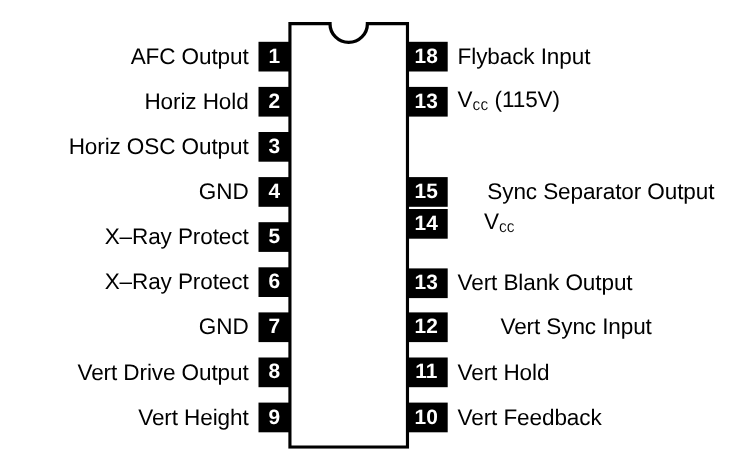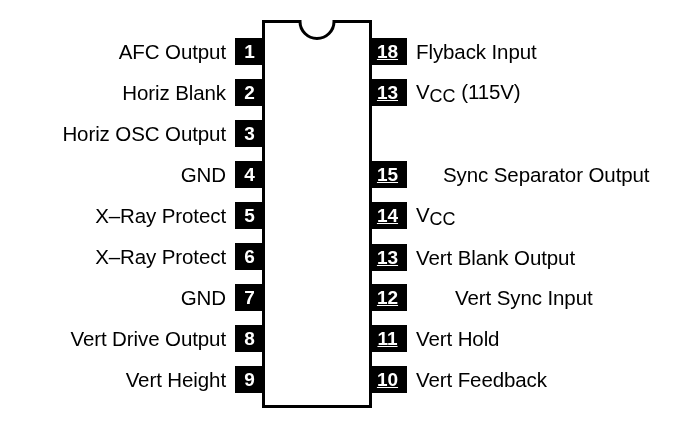--- a/index.html
+++ b/index.html
@@ -81,49 +81,49 @@
     text-align: center;
     box-sizing: border-box;
   }
   .pin-row.left .pin-num {
     width: 28px;
     padding-left: 1px;
   }
   .pin-row.right .pin-num {
     width: 36px;
     padding-right: 3px;
-    text-decoration: underline;
   }
 
   
   .sub {
-    font-size: 18px;
+    font-size: 12px;
     vertical-align: baseline;
     position: relative;
     top: 3px;
     letter-spacing: 0;
+    font-family: Liberation Mono, monospace;
   }
 </style>
 </head>
 <body>
 
 <div id="diagram">
 
   <div id="ic-body-wrap">
     <svg id="ic-body-svg" viewBox="0 0 110 388" xmlns="http://www.w3.org/2000/svg">
       <path d="M 1.5 1.5 L 38 1.5 A 17 17 0 0 0 72 1.5 L 108.5 1.5 L 108.5 386.5 L 1.5 386.5 Z" fill="#ffffff" stroke="#000000" stroke-width="3"></path>
     </svg>
   </div>
 
   <div class="pin-row left" style="top:38px;">
     <span class="pin-label">AFC Output</span>
     <span class="pin-num">1</span>
   </div>
   <div class="pin-row left" style="top:79px;">
-    <span class="pin-label">Horiz Blank</span>
+    <span class="pin-label">Horiz Hold</span>
     <span class="pin-num">2</span>
   </div>
   <div class="pin-row left" style="top:120px;">
     <span class="pin-label">Horiz OSC Output</span>
     <span class="pin-num">3</span>
   </div>
   <div class="pin-row left" style="top:161px;">
     <span class="pin-label">GND</span>
     <span class="pin-num">4</span>
   </div>
@@ -153,21 +153,21 @@
     <span class="pin-label">Flyback Input</span>
   </div>
   <div class="pin-row right" style="top:79px;">
     <span class="pin-num">13</span>
     <span class="pin-label"><span>V</span><span class="sub">CC</span><span> (115V)</span></span>
   </div>
   <div class="pin-row right" style="top:161px;gap:27px;">
     <span class="pin-num">15</span>
     <span class="pin-label">Sync Separator Output</span>
   </div>
-  <div class="pin-row right" style="top:202px;">
+  <div class="pin-row right" style="top:190px;gap:24px;">
     <span class="pin-num">14</span>
     <span class="pin-label"><span>V</span><span class="sub">CC</span><span></span></span>
   </div>
   <div class="pin-row right" style="top:244px;">
     <span class="pin-num">13</span>
     <span class="pin-label">Vert Blank Output</span>
   </div>
   <div class="pin-row right" style="top:284px;gap:39px;">
     <span class="pin-num">12</span>
     <span class="pin-label">Vert Sync Input</span>

